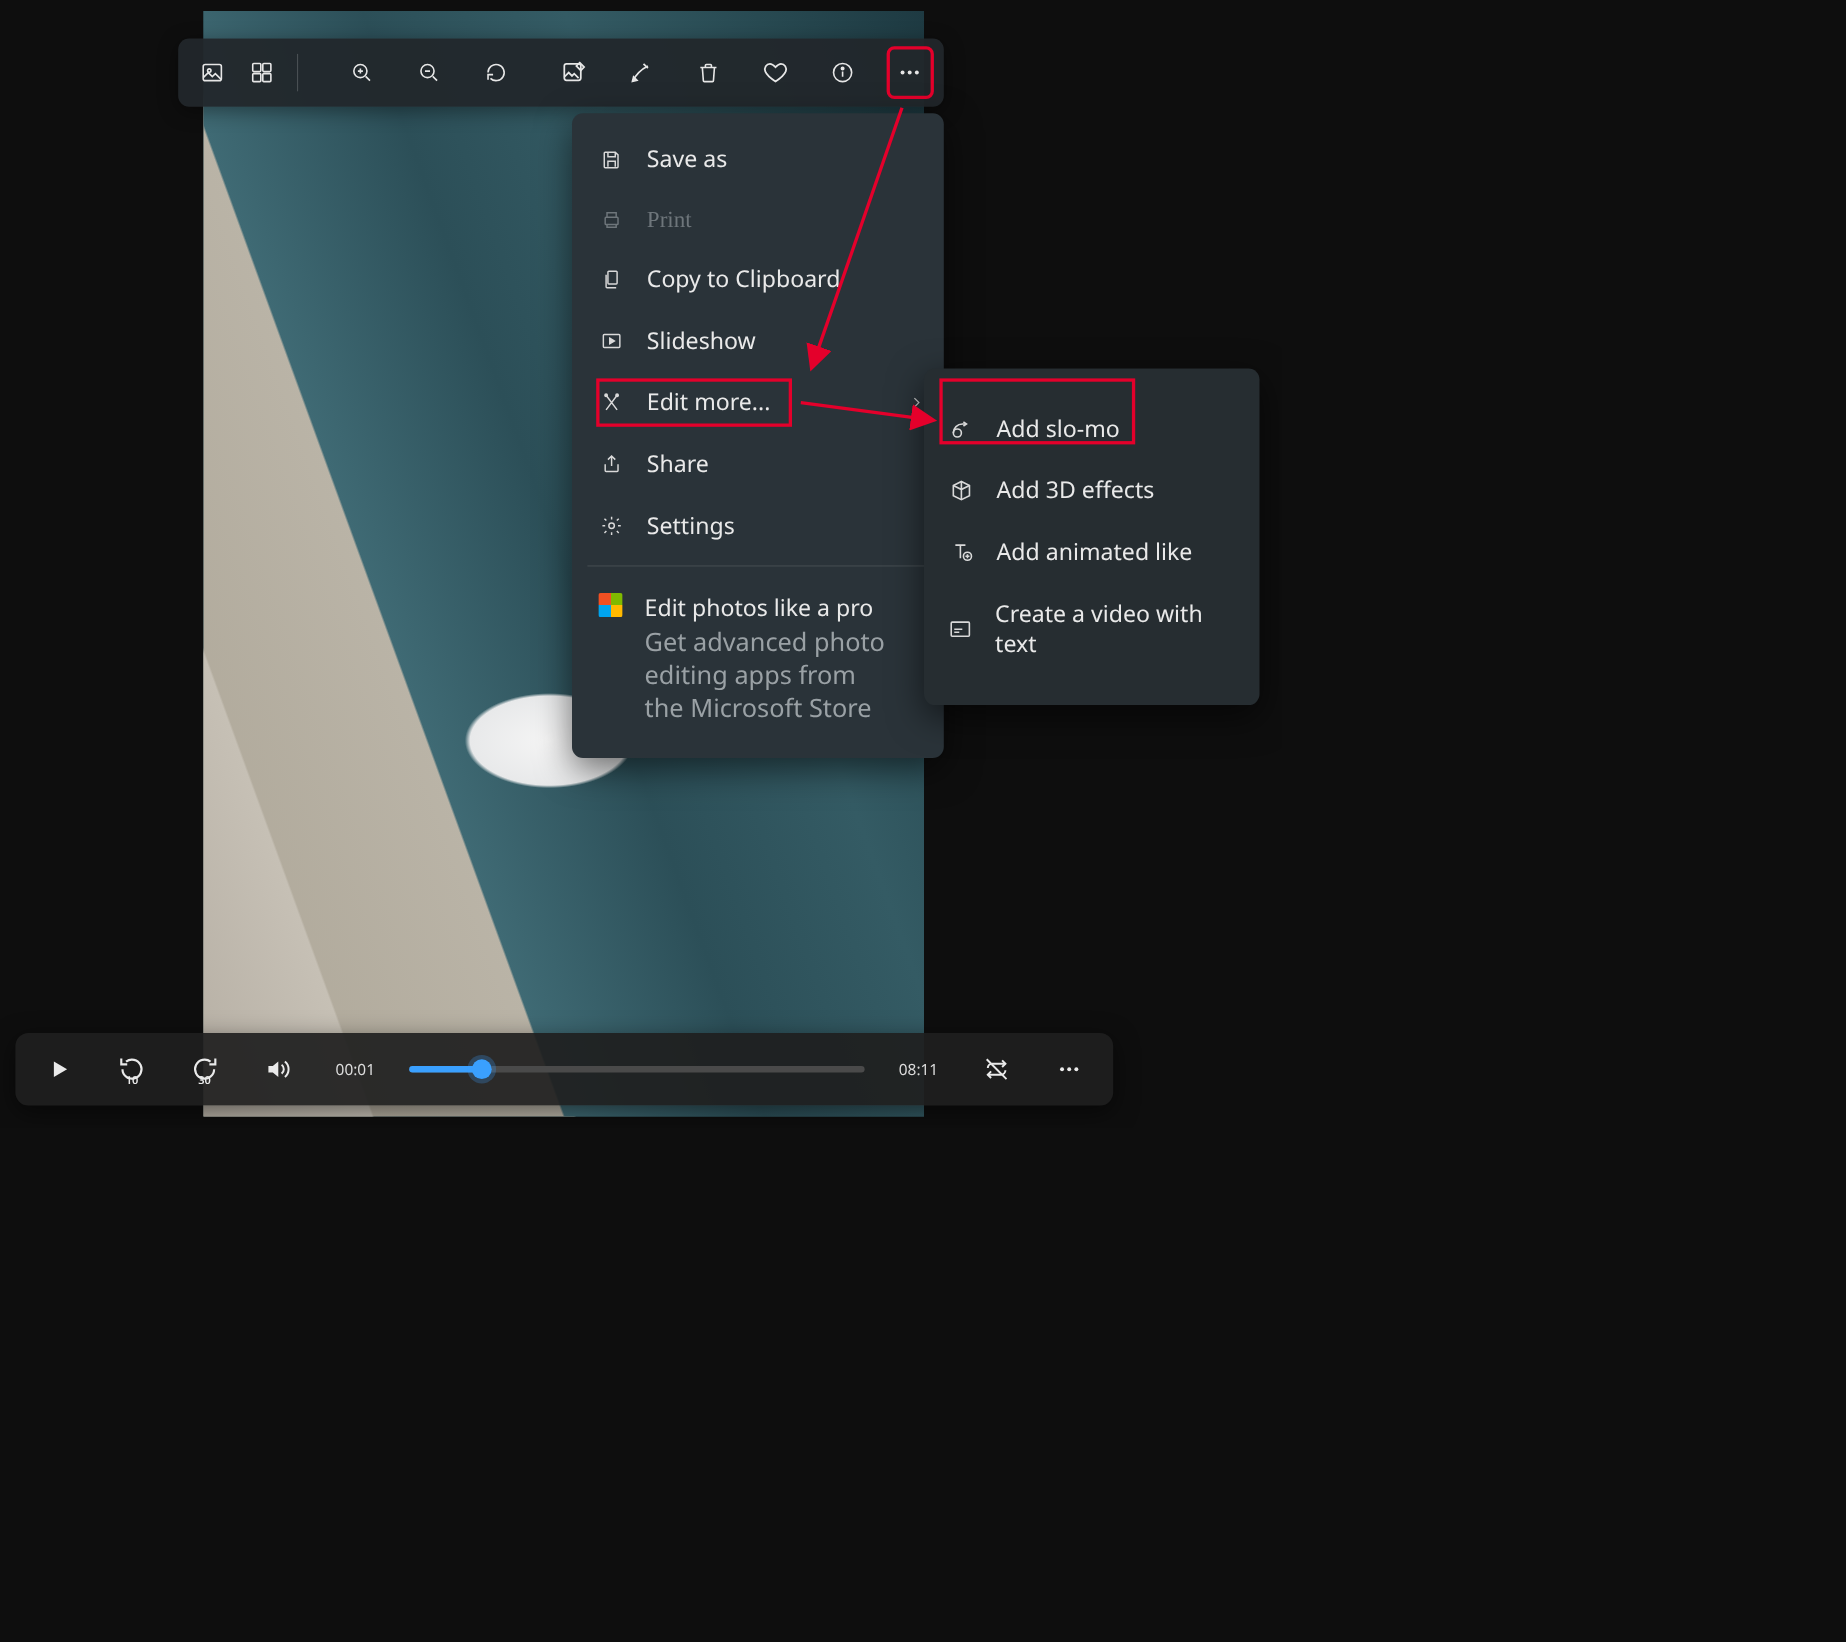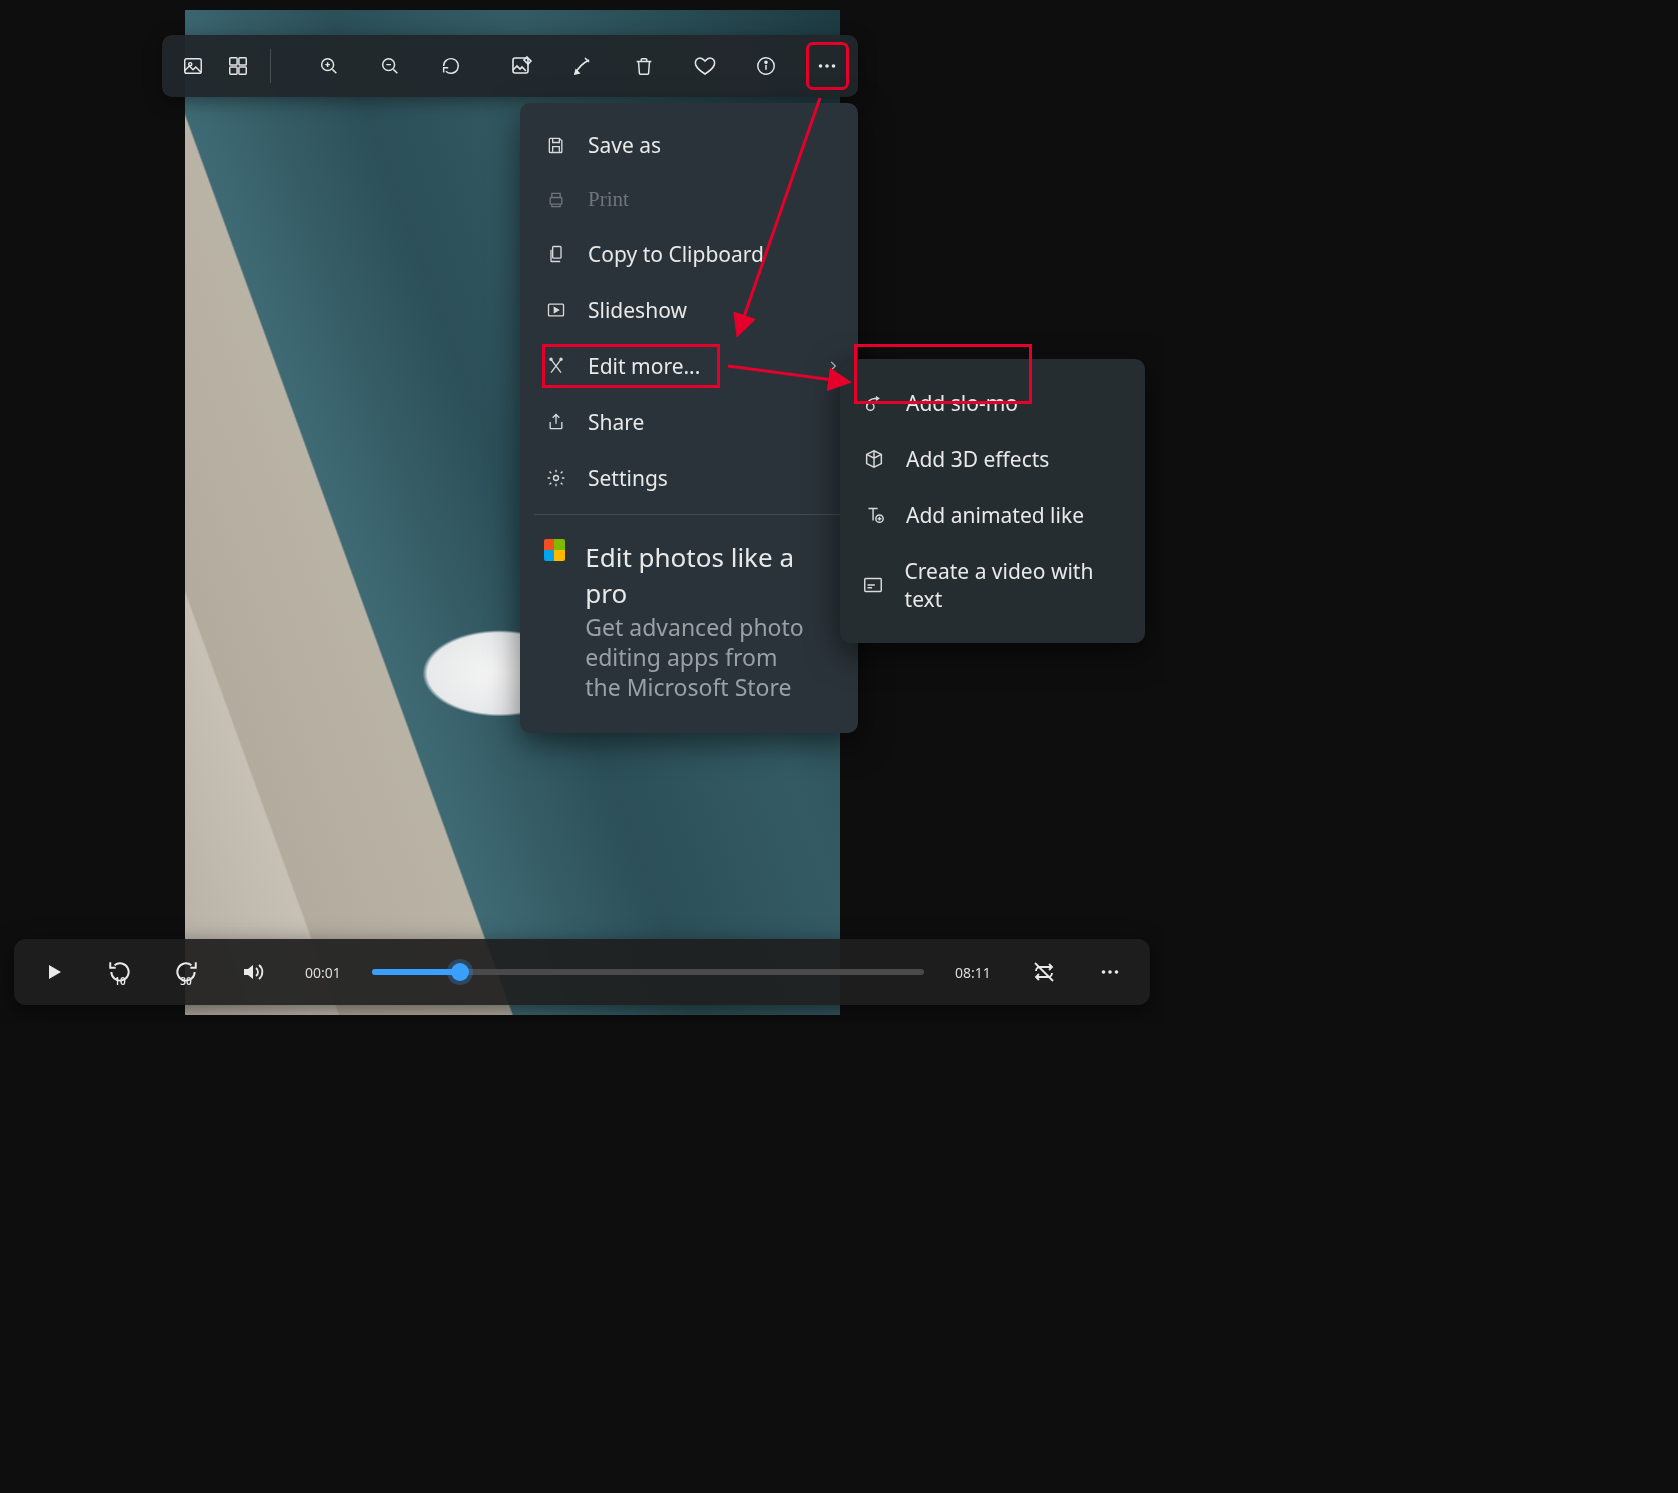--- a/index.html
+++ b/index.html
@@ -93,33 +93,32 @@
   .mi.disabled .mi-icon { color: #6e767b; }
   .msep { height: 1px; background: rgba(255,255,255,0.12); margin: 8px 14px; }
   .store-item { align-items: flex-start; padding-top: 16px; padding-bottom: 16px; }
   .store-item .mi-icon {
     width: 22px; height: 22px;
     background:
       linear-gradient(to right,#f25022 0 50%,#7fba00 50% 100%) top/100% 50% no-repeat,
       linear-gradient(to right,#00a4ef 0 50%,#ffb900 50% 100%) bottom/100% 50% no-repeat;
     border-radius: 2px;
   }
-  .store-title { font-size: 26px; color: #e9e9e9; }
+  .store-title { font-size: 21px; color: #e9e9e9; }
   .store-sub { font-size: 23px; color: #9aa1a5; line-height: 1.3; margin-top: 2px; max-width: 230px; }
 
   .submenu {
     position: absolute;
     left: 840px;
     top: 335px;
     width: 305px;
     background: #262d31;
     border-radius: 10px;
     box-shadow: 0 10px 32px rgba(0,0,0,0.55);
-    padding: 16px 0;
-    margin-top: 24px;
+    padding: 27px 0;
   }
   .submenu .mi { padding: 14px 22px; }
 
   .red-edit {
     position: absolute;
     left: 542px;
     top: 344px;
     width: 178px;
     height: 44px;
     border: 3.5px solid #e4002b;
@@ -142,21 +141,21 @@
     width: 200px;
     height: 320px;
     pointer-events: none;
     overflow: visible;
   }
 
   .playbar {
     position: absolute;
     left: 14px;
     bottom: 20px;
-    width: 1136px;
+    width: 998px;
     height: 66px;
     background: rgba(30,30,30,0.92);
     border-radius: 12px;
     display: flex;
     align-items: center;
     padding: 0 18px;
     gap: 22px;
     box-shadow: 0 6px 22px rgba(0,0,0,0.5);
   }
   .pbtn {

